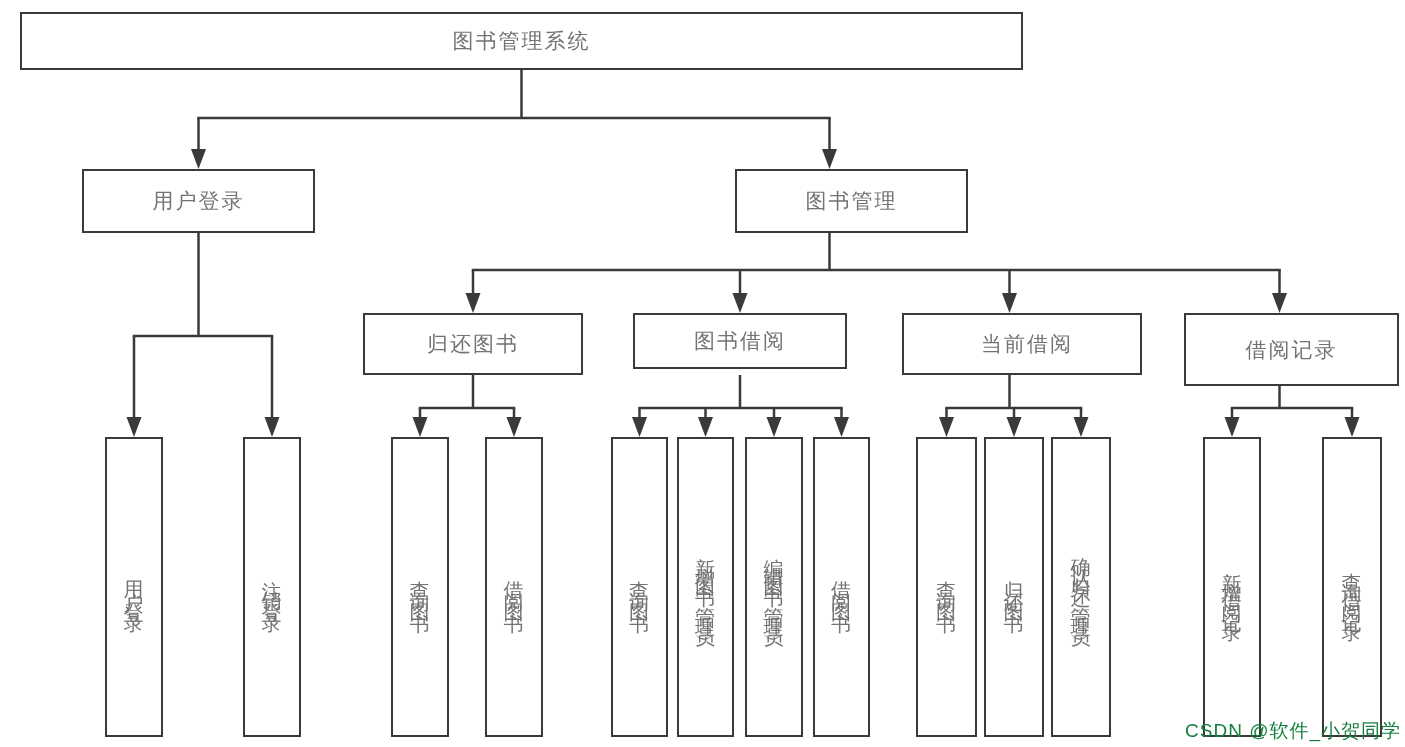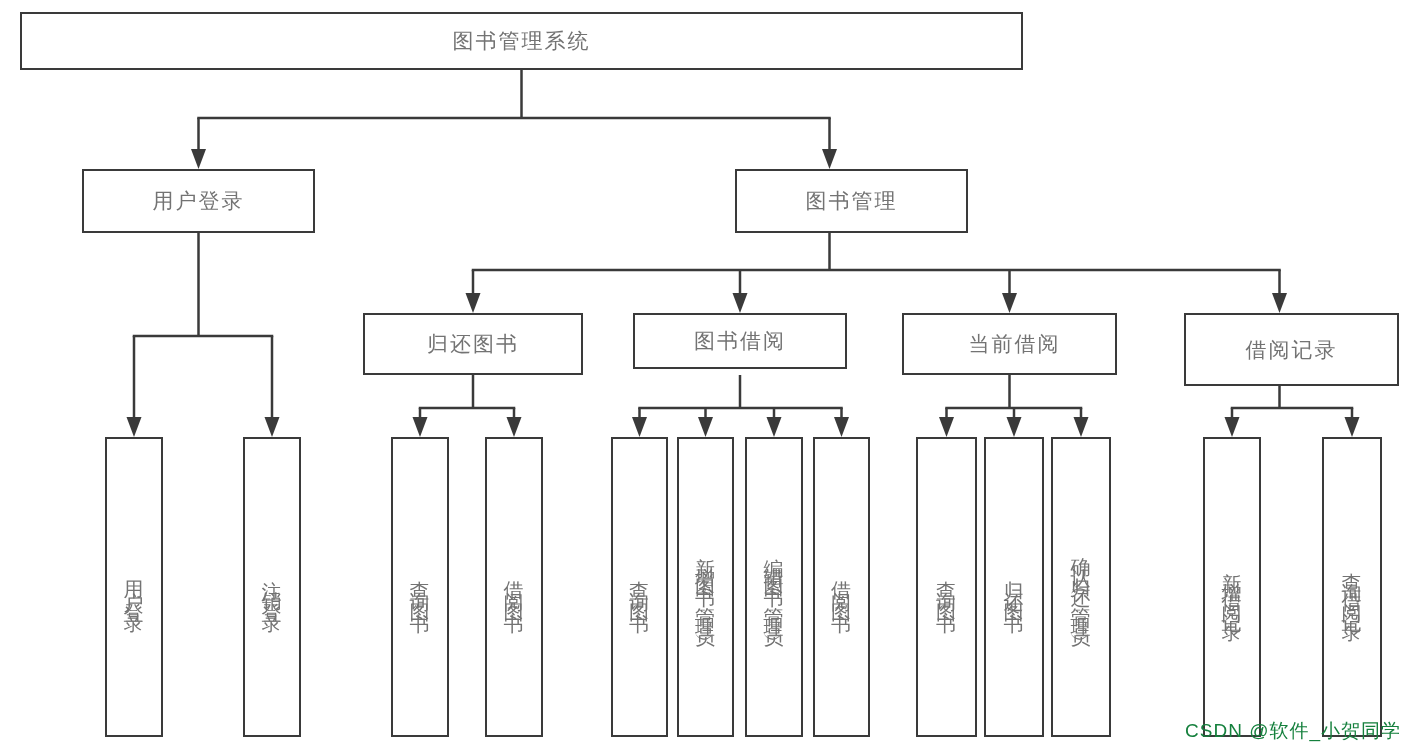--- a/index.html
+++ b/index.html
@@ -17,21 +17,21 @@
     writing-mode:vertical-rl;text-orientation:mixed;font-size:20px;letter-spacing:11px;
     font-weight:500;line-height:1;
   }
   .v-node.long{letter-spacing:10px;}
   
   #n-root {left:20px;  top:12px;  width:1003px;height:58px;}
   #n-l2-0 {left:82px;  top:169px; width:233px; height:64px;}
   #n-l2-1 {left:735px; top:169px; width:233px; height:64px;}
   #n-l3-0 {left:363px; top:313px; width:220px; height:62px;}
   #n-l3-1 {left:633px; top:313px; width:214px; height:56px;}
-  #n-l3-2 {left:902px; top:313px; width:215px; height:62px;padding-left:10px;}
+  #n-l3-2 {left:902px; top:313px; width:240px; height:62px;padding-left:10px;}
   #n-l3-3 {left:1184px;top:313px; width:215px; height:73px;}
   #n-u0ptr{left:105px; top:437px; width:58px;  height:300px;}
   #n-u1   {left:243px; top:437px; width:58px;  height:300px;}
   #n-a0   {left:391px; top:437px; width:58px;  height:300px;}
   #n-a1   {left:485px; top:437px; width:58px;  height:300px;}
   #n-b0   {left:611px; top:437px; width:57px;  height:300px;}
   #n-b1   {left:677px; top:437px; width:57px;  height:300px;}
   #n-b2   {left:745px; top:437px; width:58px;  height:300px;}
   #n-b3   {left:813px; top:437px; width:57px;  height:300px;}
   #n-c0   {left:916px; top:437px; width:61px;  height:300px;}

